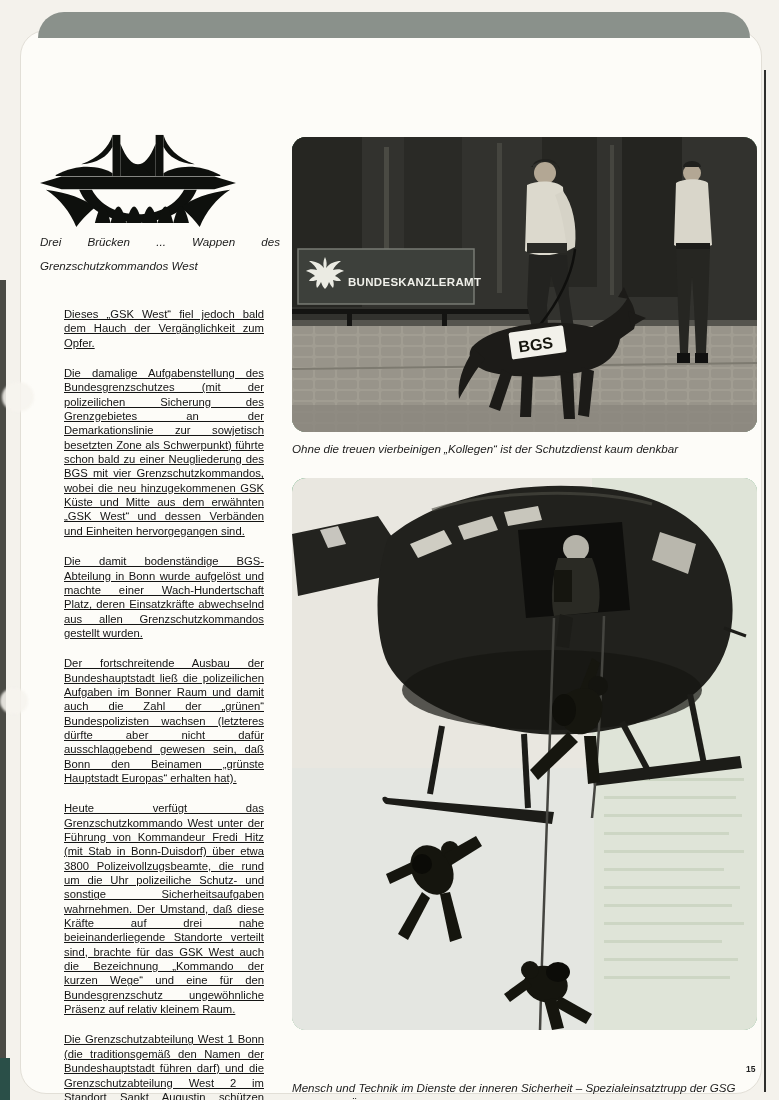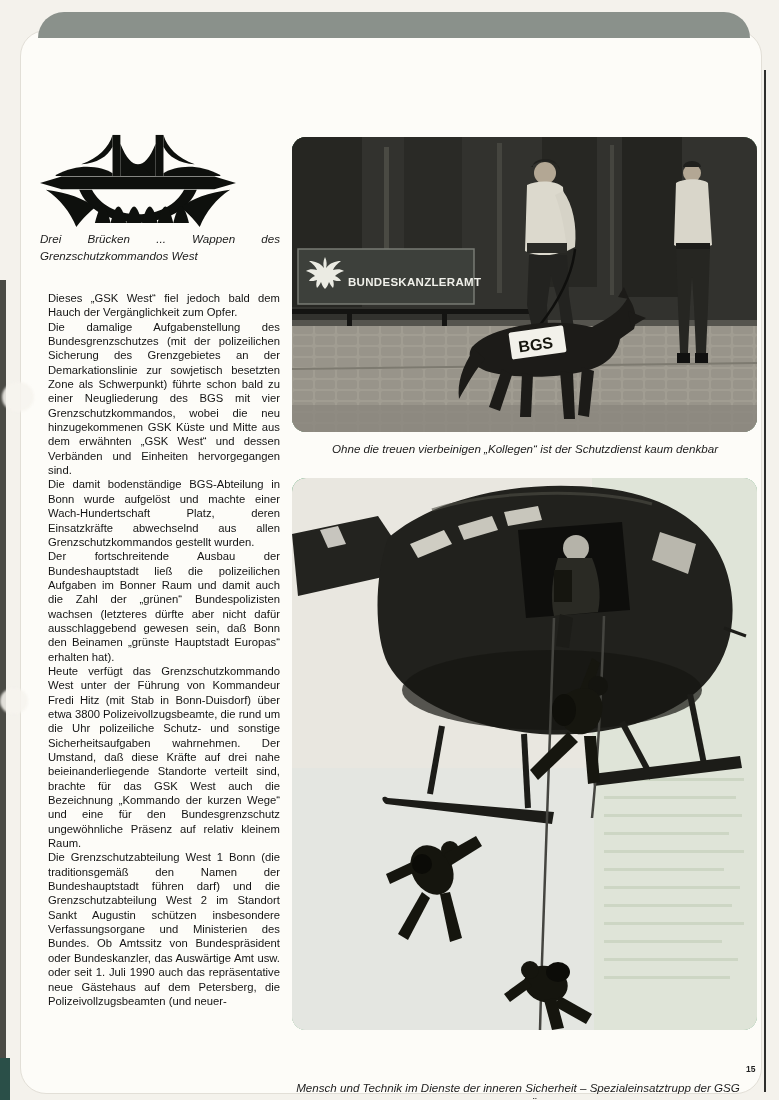--- a/index.html
+++ b/index.html
@@ -19,31 +19,31 @@
   .scan-strip-left{left:0;top:280px;width:6px;height:820px;background:#4b4b45;}
   .scan-teal{left:0;top:1058px;width:10px;height:42px;background:#2a4f48;}
   .fold-line{left:25px;top:330px;width:2px;height:735px;background:rgba(60,60,55,.18);}
   .smudge{border-radius:50%;background:rgba(246,244,238,.88);filter:blur(1px);z-index:5;}
   .smudge.a{left:2px;top:382px;width:32px;height:30px;}
   .smudge.b{left:0px;top:688px;width:28px;height:26px;}
 
   
   .emblem-box{left:40px;top:132px;width:196px;height:96px;}
   .emblem-caption{left:40px;top:230px;width:240px;
-    font-style:italic;font-size:11.6px;line-height:17px;text-align:justify;color:#1b1b1b;}
+    font-style:italic;font-size:11.6px;line-height:24px;text-align:justify;color:#1b1b1b;}
   .bodytext{left:48px;top:291px;width:232px;z-index:2;
     font-size:11.25px;line-height:14.35px;text-align:justify;
     -webkit-hyphens:auto;hyphens:auto;color:#141414;}
-  .bodytext p{margin:0;}
+  .bodytext p{margin:16px;text-decoration:underline;}
 
   
   .photo{border-radius:14px;overflow:hidden;background:#15803d;}
   .photo1{left:292px;top:137px;width:465px;height:295px;}
   .photo2{left:292px;top:478px;width:465px;height:552px;}
-  .caption{font-style:italic;font-size:11.6px;line-height:15.5px;color:#1b1b1b;text-align:center;}
+  .caption{font-style:italic;font-size:11.6px;line-height:15.5px;color:#1b1b1b;}
   .caption1{left:292px;top:441px;width:466px;}
   .caption2{left:292px;top:1080px;width:452px;}
   .pagenum{left:746px;top:1064px;font-size:8.5px;font-weight:bold;color:#222;text-align:right;}
   svg{display:block;}
 </style>
 </head>
 <body>
 
 <div class="abs scan-strip-left"></div>
 <div class="abs scan-teal"></div>

